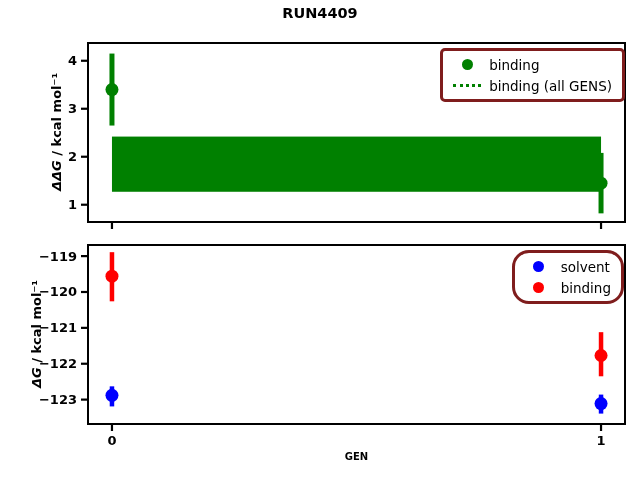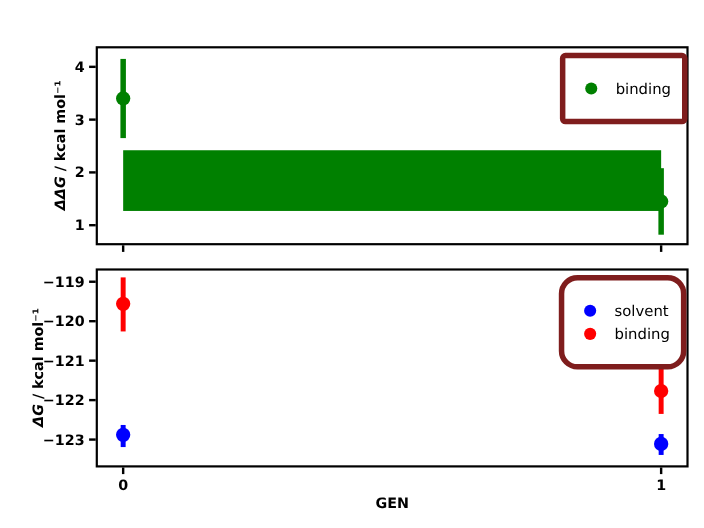--- a/index.html
+++ b/index.html
@@ -15,40 +15,41 @@
   svg#plot text{font-family:"DejaVu Sans","Liberation Sans",sans-serif;font-size:13px;font-weight:bold;fill:#000;}
   .ylabel{
     position:absolute;white-space:nowrap;font-size:13px;font-weight:bold;
     transform:translate(-50%,-50%) rotate(-90deg);
   }
   .ylabel i{font-style:italic;}
   #yl0{left:56px;top:132px;}
   #yl1{left:36px;top:334px;}
   .xlabel{
     position:absolute;left:88px;width:537px;top:451px;text-align:center;
-    font-size:13px;font-weight:bold;
+    font-size:10px;font-weight:bold;
   }
   .legend{
     position:absolute;background:rgba(255,255,255,0.92);
-    border:5px solid #7f1d1d;border-radius:5px;padding:17px 10px;
+    border:3px solid #7f1d1d;border-radius:5px;padding:3px 10px;
     font-size:13.5px;font-weight:normal;
   }
   .legend-top{right:15px;top:48px;}
   .legend-bottom{right:16px;top:250px;border-radius:17px;}
   .lrow{display:flex;align-items:center;height:21px;gap:8px;}
   .handle{width:28px;display:flex;justify-content:center;align-items:center;flex:0 0 28px;}
   .dot{width:11px;height:11px;border-radius:50%;background:#888;}
   .dline{width:28px;height:0;border-top:3px dotted #888;}
   .ltext{white-space:nowrap;}
 </style>
 </head>
 <body>
 
 <div class="figure">
 
+  <div class="title">RUN4409</div>
 
   <svg id="plot" width="640" height="480" xmlns="http://www.w3.org/2000/svg">
       <rect x="111.96448087431695" y="136.57908847184987" width="489.07103825136613" height="55.1876675603217" fill="#008000"></rect>
       <line x1="111.96448087431695" x2="111.96448087431695" y1="125.54155495978553" y2="53.55764075067023" stroke="#008000" stroke-width="5"></line>
       <circle cx="111.96448087431695" cy="89.54959785522789" r="6.5" fill="#008000"></circle>
       <line x1="601.0355191256831" x2="601.0355191256831" y1="213.3619302949062" y2="152.89544235924933" stroke="#008000" stroke-width="5"></line>
       <circle cx="601.0355191256831" cy="183.12868632707773" r="6.5" fill="#008000"></circle>
       <rect x="88" y="43" width="537" height="179" fill="none" stroke="#000" stroke-width="2"></rect>
       <line x1="81" x2="87" y1="60.75603217158177" y2="60.75603217158177" stroke="#000" stroke-width="2.2"></line>
       <text x="77" y="65.25603217158178" text-anchor="end">4</text>
@@ -91,20 +92,26 @@
 
   <div class="xlabel">GEN</div>
 
   <div class="legend legend-top">
     <div class="lrow">
       <span class="handle">
           <span class="dot" style="background: rgb(0, 128, 0);"></span>
         </span>
       <span class="ltext">binding</span>
     </div>
+    <div class="lrow">
+      <span class="handle">
+          <span class="dline" style="border-top-color: rgb(0, 128, 0);"></span>
+        </span>
+      <span class="ltext">binding (all GENS)</span>
+    </div>
   </div>
 
   <div class="legend legend-bottom">
     <div class="lrow">
       <span class="handle">
           <span class="dot" style="background: rgb(0, 0, 255);"></span>
         </span>
       <span class="ltext">solvent</span>
     </div>
     <div class="lrow">

